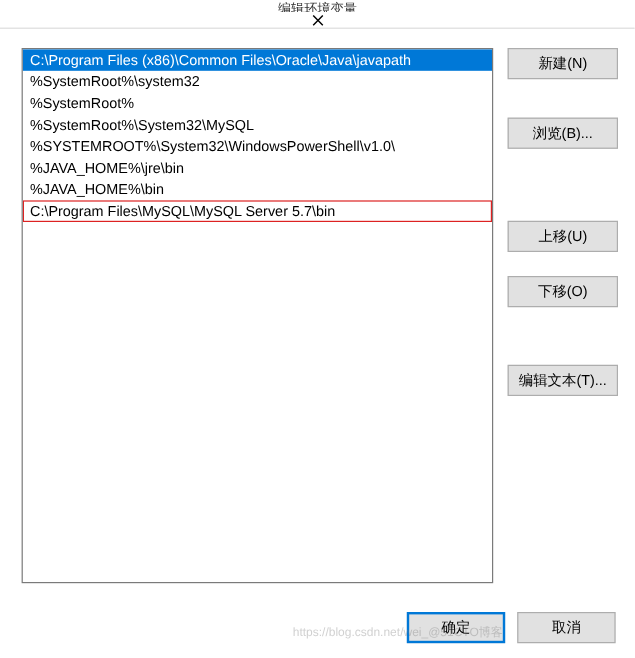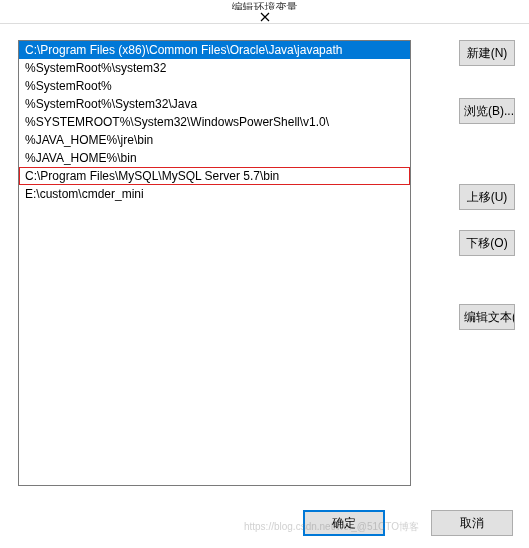--- a/index.html
+++ b/index.html
@@ -74,21 +74,20 @@
       height: 26px;
       border: 1px solid #adadad;
       background: #e1e1e1;
       font-size: 12px;
       font-family: inherit;
       color: #000;
       cursor: pointer;
       padding: 0 4px;
       white-space: nowrap;
       overflow: hidden;
-      margin-left: 36px;
     }
     .spacer-sm { height: 4px; }
     .spacer-lg { height: 32px; }
     .bottom-bar {
       position: absolute;
       bottom: 12px;
       right: 16px;
       display: flex;
       gap: 10px;
     }
@@ -118,26 +117,25 @@
         <path d="M1 1 L9 9 M9 1 L1 9" stroke="#000" stroke-width="1.2" fill="none"></path>
       </svg>
   </div>
 </div>
 
 <div class="content">
   <div class="listbox" id="listbox">
       <div class="list-item selected">C:\Program Files (x86)\Common Files\Oracle\Java\javapath</div>
       <div class="list-item">%SystemRoot%\system32</div>
       <div class="list-item">%SystemRoot%</div>
-      <div class="list-item">%SystemRoot%\System32\Java</div>
+      <div class="list-item">%SystemRoot%\System32\MySQL</div>
       <div class="list-item">%SYSTEMROOT%\System32\WindowsPowerShell\v1.0\</div>
       <div class="list-item">%JAVA_HOME%\jre\bin</div>
       <div class="list-item">%JAVA_HOME%\bin</div>
       <div class="list-item highlighted">C:\Program Files\MySQL\MySQL Server 5.7\bin</div>
-      <div class="list-item">E:\custom\cmder_mini</div>
     </div>
   <div class="button-col">
     <button class="win-btn">新建(N)</button>
     <div class="spacer-sm"></div>
     <div class="spacer-sm"></div>
     <button class="win-btn">浏览(B)...</button>
     <div class="spacer-sm"></div>
     <div class="spacer-lg"></div>
     <button class="win-btn">上移(U)</button>
     <div class="spacer-sm"></div>

